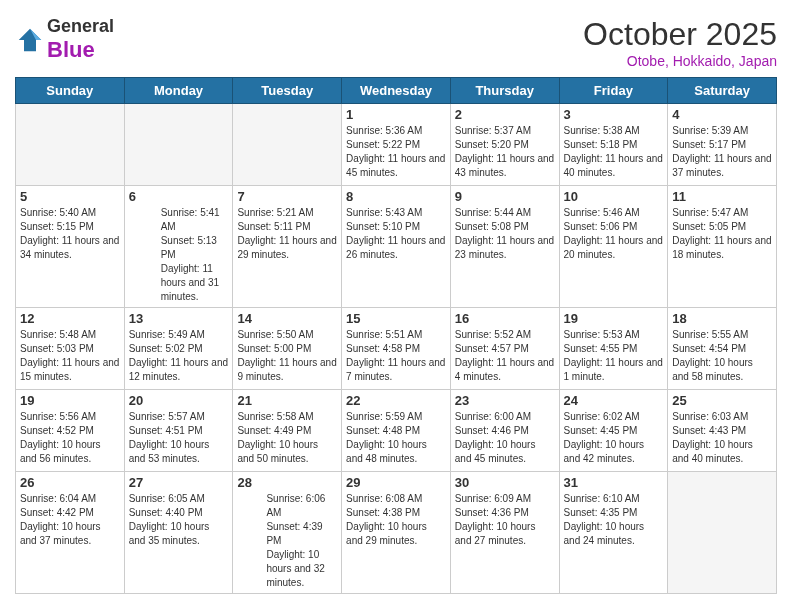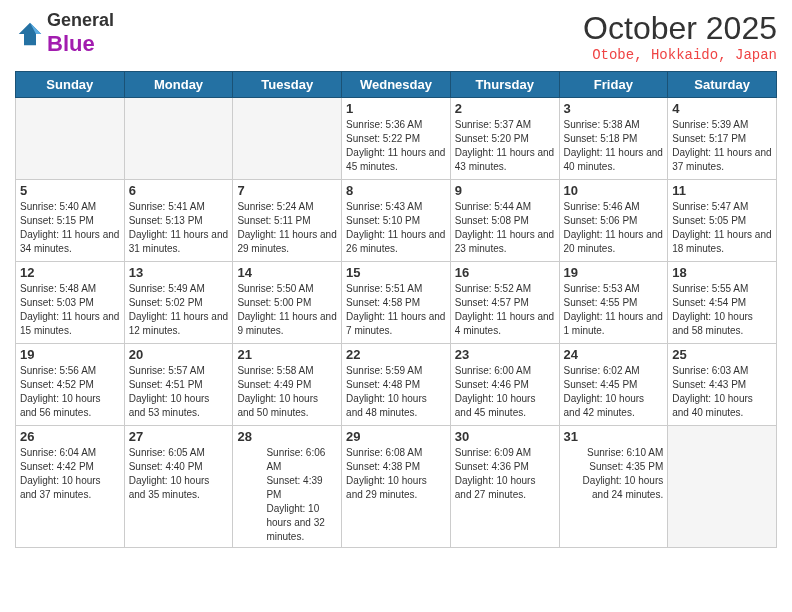--- a/index.html
+++ b/index.html
@@ -5,21 +5,21 @@
     * { box-sizing: border-box; margin: 0; padding: 0; }
     body {
       font-family: Arial, sans-serif;
       background: #fff;
       width: 792px;
       height: 612px;
       overflow: hidden;
     }
     .container {
       width: 792px;
-      padding: 10px 15px 5px 15px;
+      padding: 16px 15px 5px 15px;
     }
     .header {
       display: flex;
       justify-content: space-between;
       align-items: flex-start;
       margin-bottom: 8px;
     }
     .logo {
       display: flex;
       align-items: center;
@@ -32,22 +32,21 @@
     .title-block {
       text-align: right;
     }
     .month-title {
       font-size: 32px;
       font-weight: normal;
       color: #333;
     }
     .subtitle {
       font-size: 14px;
-      color: #ef4444;
-      font-family: Liberation Mono, monospace;
+      color: #a21caf;
     }
     .calendar {
       width: 100%;
       border-collapse: collapse;
       table-layout: fixed;
     }
     .calendar th {
       background-color: #2471a3;
       color: #fff;
       text-align: center;
@@ -145,27 +144,27 @@
         </tr>
         <tr>
           <td>
             <span class="day-number">5</span>
             <div class="day-info" style="white-space: pre-line;">Sunrise: 5:40 AM
 Sunset: 5:15 PM
 Daylight: 11 hours and 34 minutes.</div>
           </td>
           <td>
             <span class="day-number">6</span>
-            <div class="day-info" style="white-space: pre-line;">Sunrise: 5:41 AM
+            <div class="day-info" style="white-space: pre-line; margin-left: 32px;">Sunrise: 5:41 AM
 Sunset: 5:13 PM
 Daylight: 11 hours and 31 minutes.</div>
           </td>
           <td>
             <span class="day-number">7</span>
-            <div class="day-info" style="white-space: pre-line;">Sunrise: 5:24 AM
+            <div class="day-info" style="white-space: pre-line;">Sunrise: 5:21 AM
 Sunset: 5:11 PM
 Daylight: 11 hours and 29 minutes.</div>
           </td>
           <td>
             <span class="day-number">8</span>
             <div class="day-info" style="white-space: pre-line;">Sunrise: 5:43 AM
 Sunset: 5:10 PM
 Daylight: 11 hours and 26 minutes.</div>
           </td>
           <td>
@@ -301,21 +300,21 @@
 Daylight: 10 hours and 29 minutes.</div>
           </td>
           <td>
             <span class="day-number">30</span>
             <div class="day-info" style="white-space: pre-line;">Sunrise: 6:09 AM
 Sunset: 4:36 PM
 Daylight: 10 hours and 27 minutes.</div>
           </td>
           <td>
             <span class="day-number">31</span>
-            <div class="day-info" style="white-space: pre-line; text-align: right;">Sunrise: 6:10 AM
+            <div class="day-info" style="white-space: pre-line;">Sunrise: 6:10 AM
 Sunset: 4:35 PM
 Daylight: 10 hours and 24 minutes.</div>
           </td>
           <td class="empty"></td>
         </tr>
       </tbody>
   </table>
 </div>
 
 </body></html>

